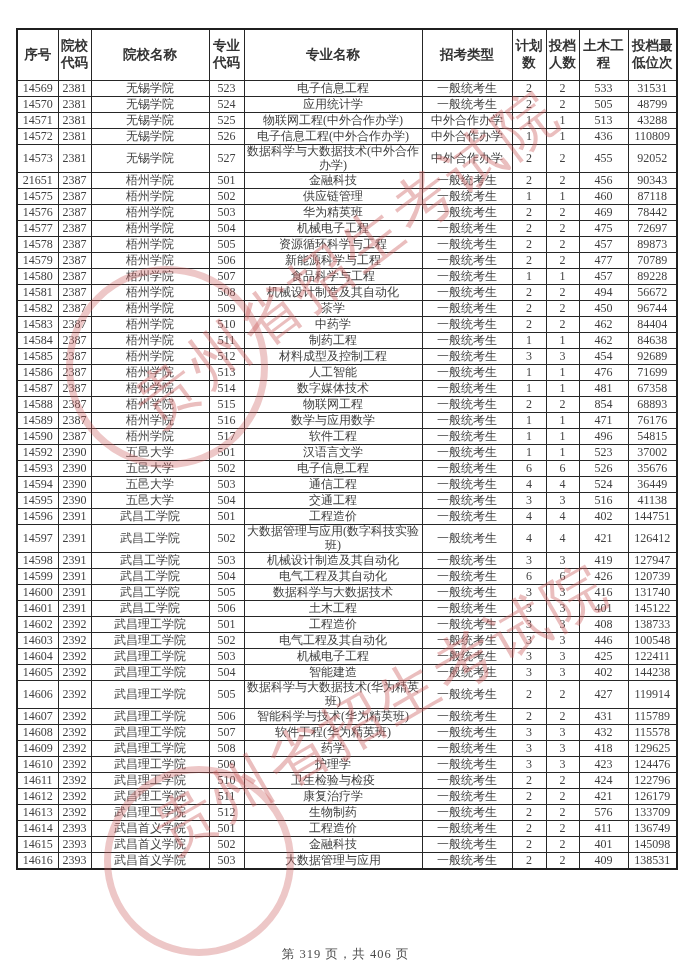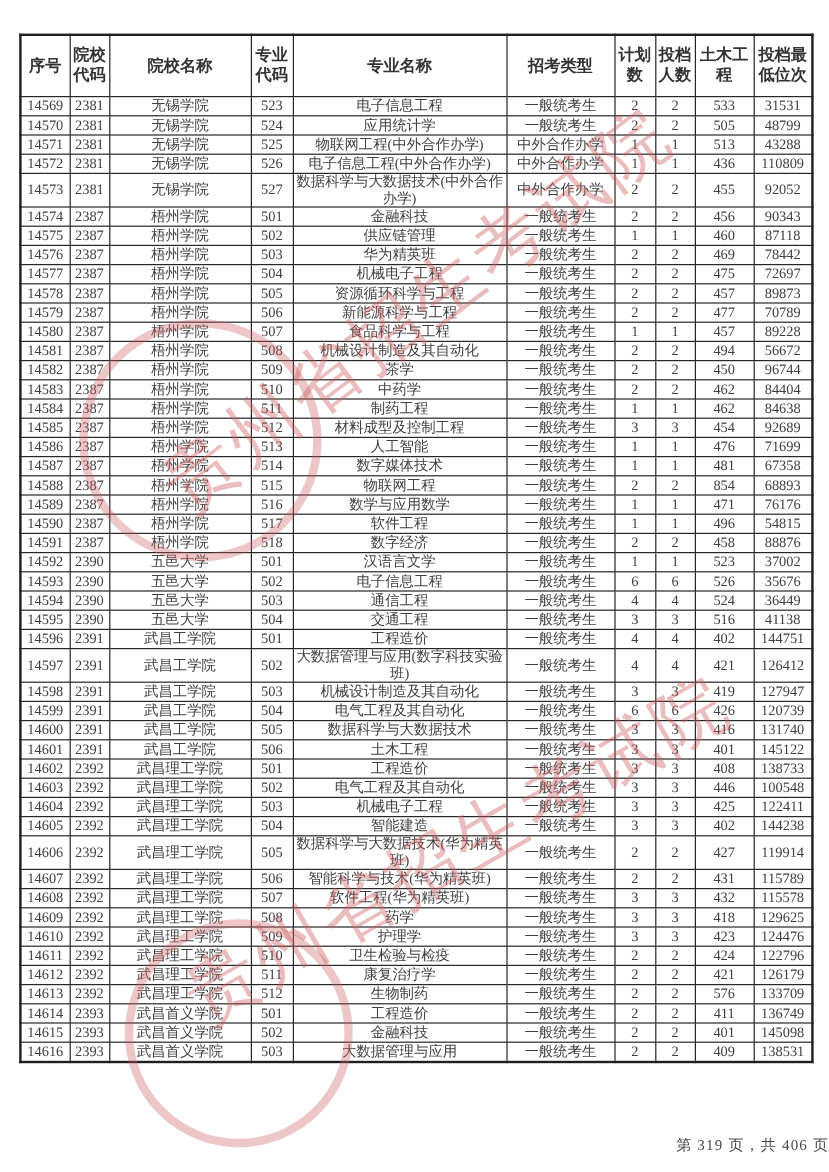--- a/index.html
+++ b/index.html
@@ -39,21 +39,21 @@
   }
   table.results td {
     height: 15px;
     font-size: 12px;
     line-height: 13.5px;
   }
   .footer {
     position: absolute;
     left: 0; top: 946px;
     width: 100%;
-    text-align: right;
+    text-align: center;
     font-size: 12.5px;
     letter-spacing: 1px;
     color: #4a4a4a;
     z-index: 1;
   }
   
   .wm { position: absolute; z-index: 2; pointer-events: none; }
   .wm-text {
     white-space: nowrap;
     font-size: 60px;
@@ -163,21 +163,21 @@
           <td>无锡学院</td>
           <td>527</td>
           <td>数据科学与大数据技术(中外合作办学)</td>
           <td>中外合作办学</td>
           <td>2</td>
           <td>2</td>
           <td>455</td>
           <td>92052</td>
         </tr>
         <tr>
-          <td>14574</td>
+          <td>21651</td>
           <td>2387</td>
           <td>梧州学院</td>
           <td>501</td>
           <td>金融科技</td>
           <td>一般统考生</td>
           <td>2</td>
           <td>2</td>
           <td>456</td>
           <td>90343</td>
         </tr>
@@ -365,32 +365,20 @@
           <td>14590</td>
           <td>2387</td>
           <td>梧州学院</td>
           <td>517</td>
           <td>软件工程</td>
           <td>一般统考生</td>
           <td>1</td>
           <td>1</td>
           <td>496</td>
           <td>54815</td>
-        </tr>
-        <tr>
-          <td>14591</td>
-          <td>2387</td>
-          <td>梧州学院</td>
-          <td>518</td>
-          <td>数字经济</td>
-          <td>一般统考生</td>
-          <td>2</td>
-          <td>2</td>
-          <td>458</td>
-          <td>88876</td>
         </tr>
         <tr>
           <td>14592</td>
           <td>2390</td>
           <td>五邑大学</td>
           <td>501</td>
           <td>汉语言文学</td>
           <td>一般统考生</td>
           <td>1</td>
           <td>1</td>

